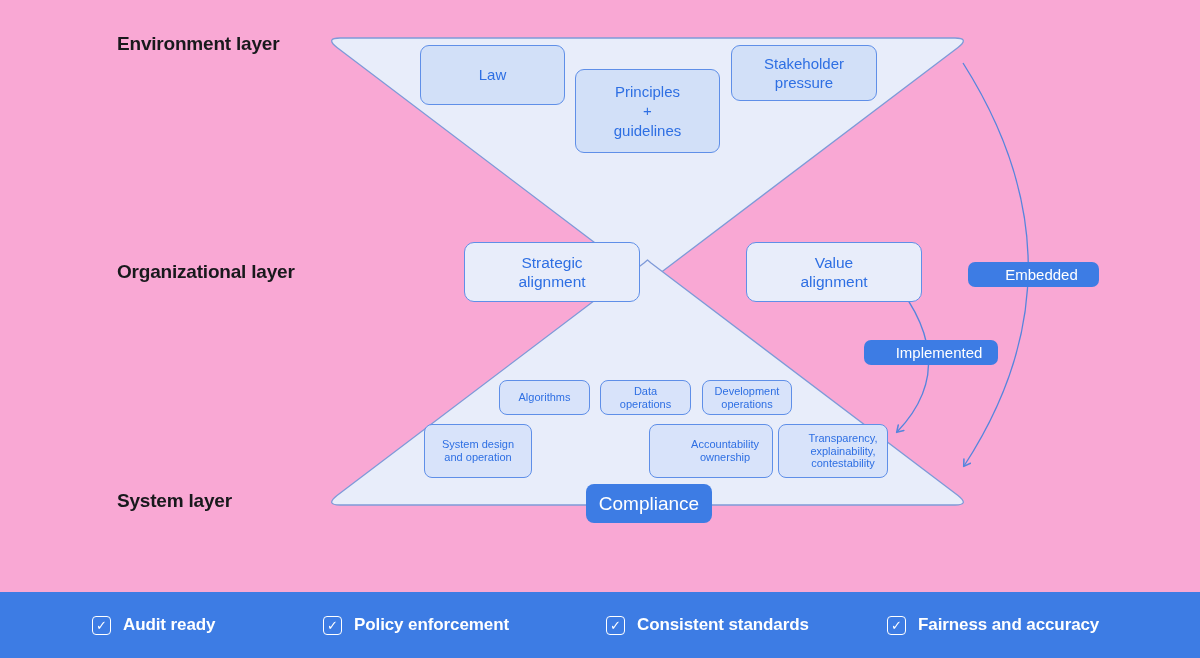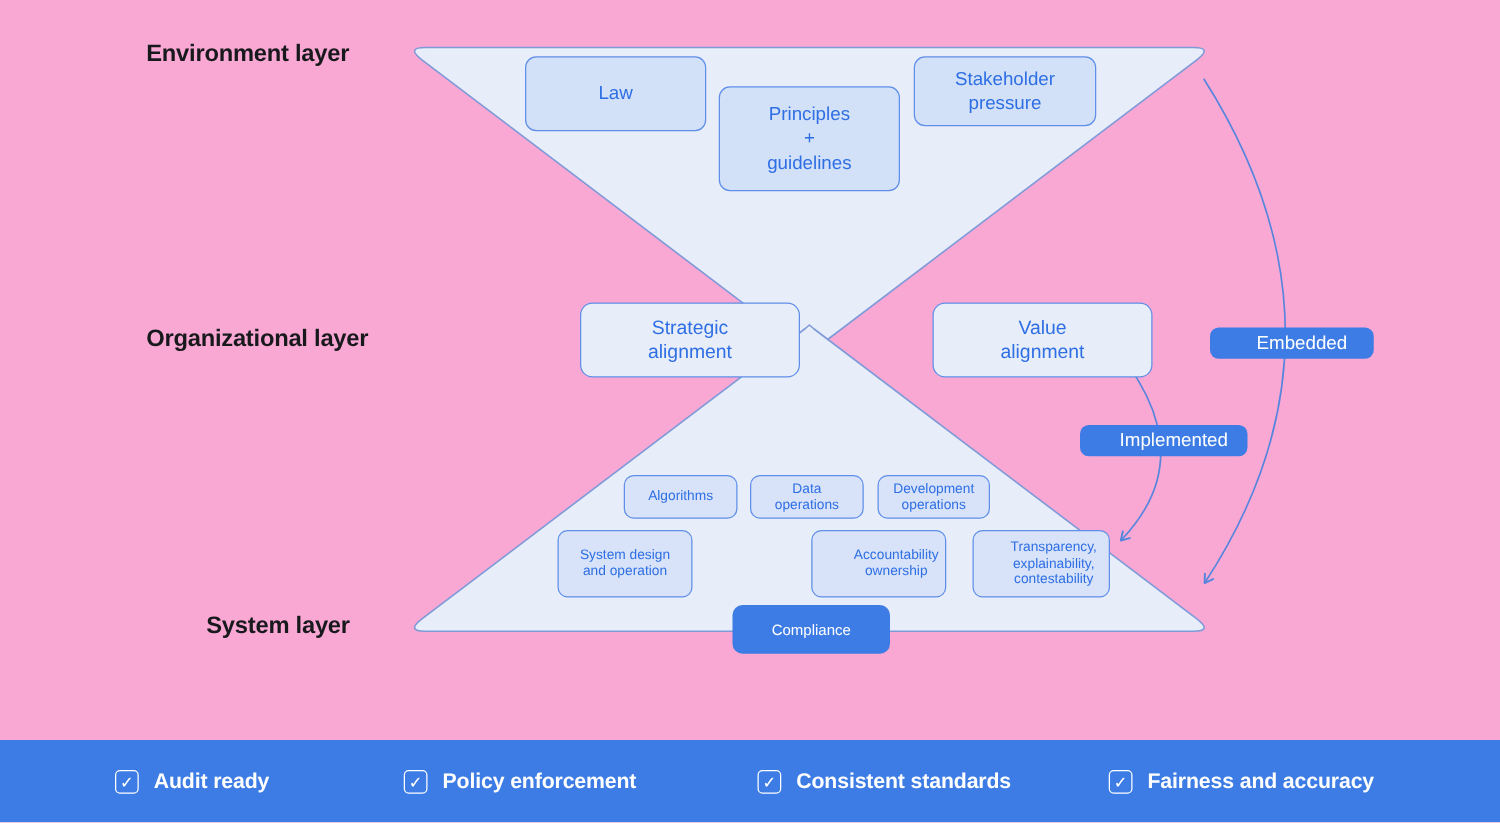--- a/index.html
+++ b/index.html
@@ -14,49 +14,49 @@
   .box{position:absolute;box-sizing:border-box;border:1.5px solid #5f8fe8;color:#2e6fe3;
        display:flex;align-items:center;justify-content:center;text-align:center;
        white-space:pre-line;font-weight:500;}
   .box-env{background:#d2e0f8;border-radius:9px;font-size:15px;line-height:1.3;}
   .box-org{background:#e8edfa;border-radius:10px;font-size:15.5px;line-height:1.25;margin-left:46px;}
   .box-sys{background:#d8e3fa;border-radius:8px;font-size:11px;line-height:1.16;}
 
   .badge{position:absolute;background:#3d7ce4;color:#ffffff;display:flex;align-items:center;
          justify-content:center;white-space:nowrap;}
   .badge-small{border-radius:7px;font-size:15px;font-weight:500;padding-left:16px;}
-  .badge-big{border-radius:8px;font-size:12px;font-weight:500;}
+  .badge-big{border-radius:8px;font-size:19px;font-weight:500;}
 
   .footer-bar{position:absolute;left:0;top:592px;width:1200px;height:66px;background:#3d7ce4;}
   .footer-item{position:absolute;top:50%;transform:translateY(-50%);display:flex;
                align-items:center;gap:12px;color:#ffffff;}
   .checkbox{width:19px;height:19px;box-sizing:border-box;border:1.7px solid #ffffff;
             border-radius:4px;display:flex;align-items:center;justify-content:center;
             font-size:13px;line-height:1;color:#ffffff;}
   .footer-label{font-size:17px;font-weight:700;letter-spacing:-0.1px;white-space:nowrap;}
 
   
   #lbl-env{left:117px;top:44px;}
   #lbl-org{left:117px;top:272px;}
-  #lbl-sys{left:117px;top:501px;margin-left:48px;}
+  #lbl-sys{left:117px;top:501px;}
 
   #box-law{left:420px;top:45px;width:145px;height:60px;}
   #box-principles{left:575px;top:45px;width:145px;height:84px;margin-top:24px;}
   #box-stakeholder{left:731px;top:45px;width:146px;height:56px;}
 
   #box-strategic{left:418px;top:242px;width:176px;height:60px;}
   #box-value{left:700px;top:242px;width:176px;height:60px;}
 
   #box-algorithms{left:499px;top:380px;width:91px;height:35px;}
   #box-dataops{left:600px;top:380px;width:91px;height:35px;}
   #box-devops{left:702px;top:380px;width:90px;height:35px;}
 
-  #box-sysdesign{left:424px;top:424px;width:108px;height:54px;margin-left:22px;}
+  #box-sysdesign{left:424px;top:424px;width:108px;height:54px;}
   #box-risk{left:537px;top:424px;width:108px;height:54px;}
-  #box-accountability{left:649px;top:424px;width:108px;height:54px;padding-left:28px;}
+  #box-accountability{left:649px;top:424px;width:124px;height:54px;padding-left:28px;}
   #box-transparency{left:778px;top:424px;width:110px;height:54px;padding-left:20px;}
 
   #badge-embedded{left:968px;top:262px;width:115px;height:25px;}
   #badge-implemented{left:864px;top:340px;width:118px;height:25px;}
   #badge-compliance{left:586px;top:484px;width:126px;height:39px;}
 
   #fi-0{left:92px;} #fi-1{left:323px;} #fi-2{left:606px;} #fi-3{left:887px;}
 </style>
 </head>
 <body>

